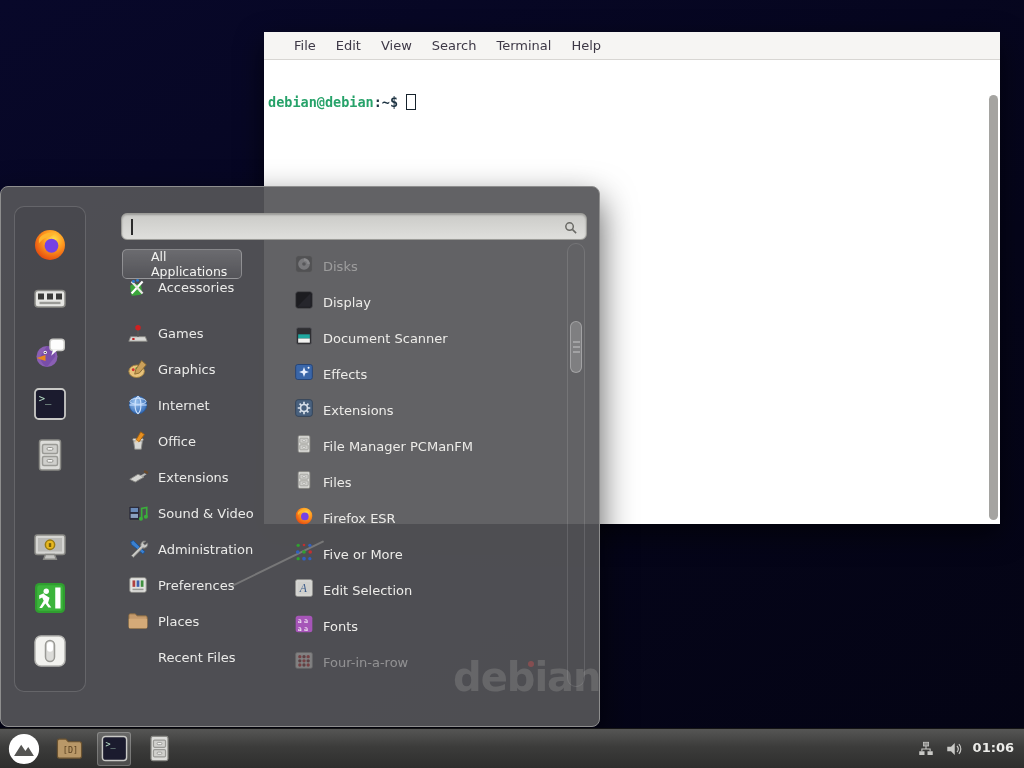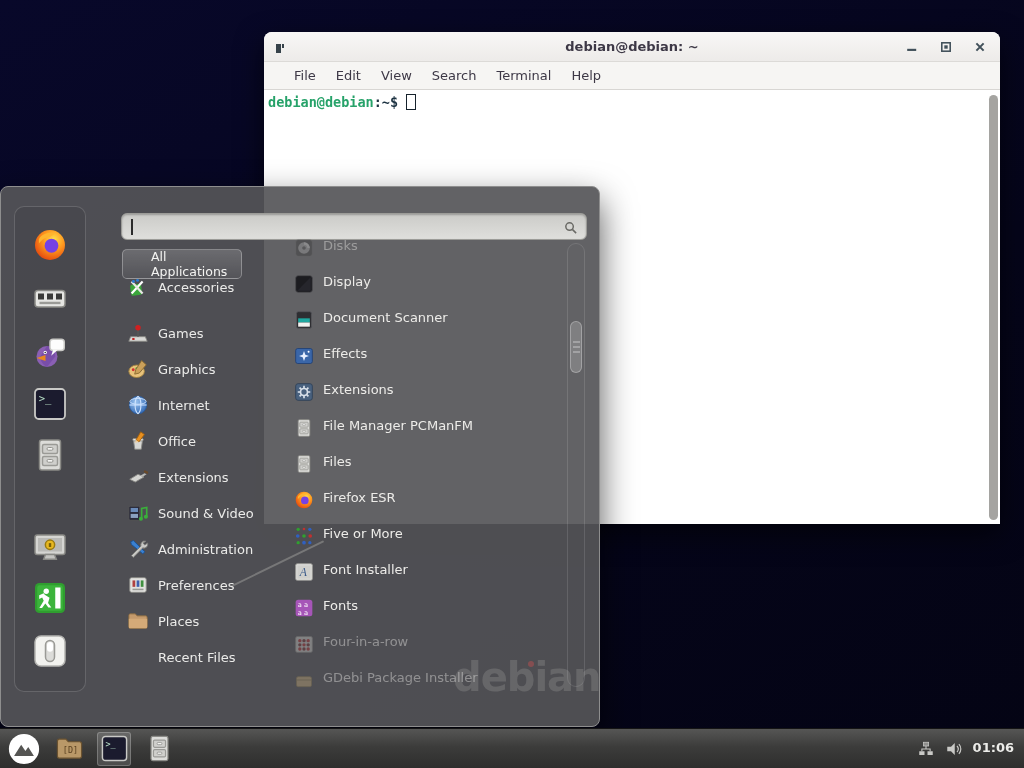--- a/index.html
+++ b/index.html
@@ -61,21 +61,21 @@
     border:1px solid rgba(255,255,255,0.30); border-radius:5px;
     background:linear-gradient(rgba(255,255,255,0.17),rgba(255,255,255,0.04));
     color:#f4f4f2; font-size:12.5px; display:flex; align-items:center; justify-content:center;padding-left:28px; }
 
   .cat-row { position:absolute; left:121px; width:152px; height:36px; display:flex; align-items:center; }
   .cat-icon { width:22px; height:22px; margin-left:5px; flex:0 0 auto; }
   .cat-icon svg { width:100%; height:100%; }
   .cat-label { margin-left:9px; font-size:13px; color:#ebebe9; white-space:nowrap; }
 
   .apps-viewport { position:absolute; left:278px; top:52px; width:290px; height:452px; overflow:hidden; }
-  .app-row { position:absolute; left:0; width:100%; height:36px; display:flex; align-items:flex-start; }
+  .app-row { position:absolute; left:0; width:100%; height:36px; display:flex; align-items:flex-end; }
   .app-row.dim { opacity:.42; }
   .app-icon { width:20px; height:20px; margin-left:15px; flex:0 0 auto; }
   .app-icon svg { width:100%; height:100%; }
   .app-label { margin-left:9px; font-size:13px; color:#edece9; white-space:nowrap; }
 
   .menu-scroll-track { position:absolute; left:566px; top:56px; width:18px; height:444px;
     border:1px solid rgba(255,255,255,0.12); border-radius:9px; }
   .menu-scroll-thumb { position:absolute; left:569px; top:134px; width:12px; height:52px;
     background:#7f7f81; border:1px solid rgba(255,255,255,0.28); border-radius:6px;
     display:flex; align-items:center; justify-content:center; }
@@ -111,47 +111,20 @@
     <radialGradient id="globeg" cx="38%" cy="32%" r="80%">
       <stop offset="0%" stop-color="#9cc4f0"></stop>
         <stop offset="100%" stop-color="#2a62b0"></stop>
     </radialGradient>
   </defs>
 </svg>
 
 <div class="desktop">
 
   <div class="term-win">
-    <div class="titlebar">
-      <span class="win-icon">
-        <svg viewBox="0 0 12 14">
-            <rect x="2" y="3" width="5" height="9" fill="#36424a"></rect>
-            <rect x="8" y="3" width="2" height="4" fill="#36424a"></rect>
-          </svg>
-      </span>
-      <span class="win-title">debian@debian: ~</span>
-      <span class="win-btns">
-        <span class="win-btn">
-          <svg viewBox="0 0 10 10">
-              <rect x="1" y="6.5" width="7.5" height="1.8" fill="#41505a"></rect>
-            </svg>
-        </span>
-        <span class="win-btn">
-          <svg viewBox="0 0 10 10">
-              <rect x="1.5" y="1.5" width="7" height="7" fill="none" stroke="#41505a" stroke-width="1.3"></rect>
-              <rect x="3.6" y="3.6" width="2.8" height="2.8" fill="#41505a"></rect>
-            </svg>
-        </span>
-        <span class="win-btn">
-          <svg viewBox="0 0 10 10">
-              <path d="M2 2l6 6M8 2L2 8" stroke="#41505a" stroke-width="1.7"></path>
-            </svg>
-        </span>
-      </span>
-    </div>
     <div class="menubar">
       <span>File</span>
       <span>Edit</span>
       <span>View</span>
       <span>Search</span>
       <span>Terminal</span>
       <span>Help</span>
     </div>
     <div class="term-content">
       <div class="prompt"><span class="p-user">debian@debian</span><span class="p-suffix">:~$</span><span class="cursor-box"></span></div>
@@ -424,21 +397,21 @@
               <circle cx="19" cy="20" r="2" fill="#3060c0"></circle>
             </svg></span>
         <span class="app-label">Five or More</span>
       </div>
       <div class="app-row" style="top:323px">
         <span class="app-icon"><svg viewBox="0 0 24 24">
               <rect x="2" y="2" width="20" height="20" rx="2" fill="#dcdcd9" stroke="#9a9a96"></rect>
               <rect x="4" y="4" width="16" height="16" fill="#cfcfcc"></rect>
               <text x="7" y="17" font-size="14" font-style="italic" font-family="serif" fill="#3a5a8a">A</text>
             </svg></span>
-        <span class="app-label">Font Installer</span>
+        <span class="app-label">Edit Selection</span>
       </div>
       <div class="app-row" style="top:359px">
         <span class="app-icon"><svg viewBox="0 0 24 24">
               <rect x="2" y="2" width="20" height="20" rx="3" fill="#a655b8"></rect>
               <text x="4.5" y="11" font-size="8" fill="#fff">a a</text>
               <text x="4.5" y="20" font-size="8" fill="#fff">a a</text>
             </svg></span>
         <span class="app-label">Fonts</span>
       </div>
       <div class="app-row dim" style="top:395px">

